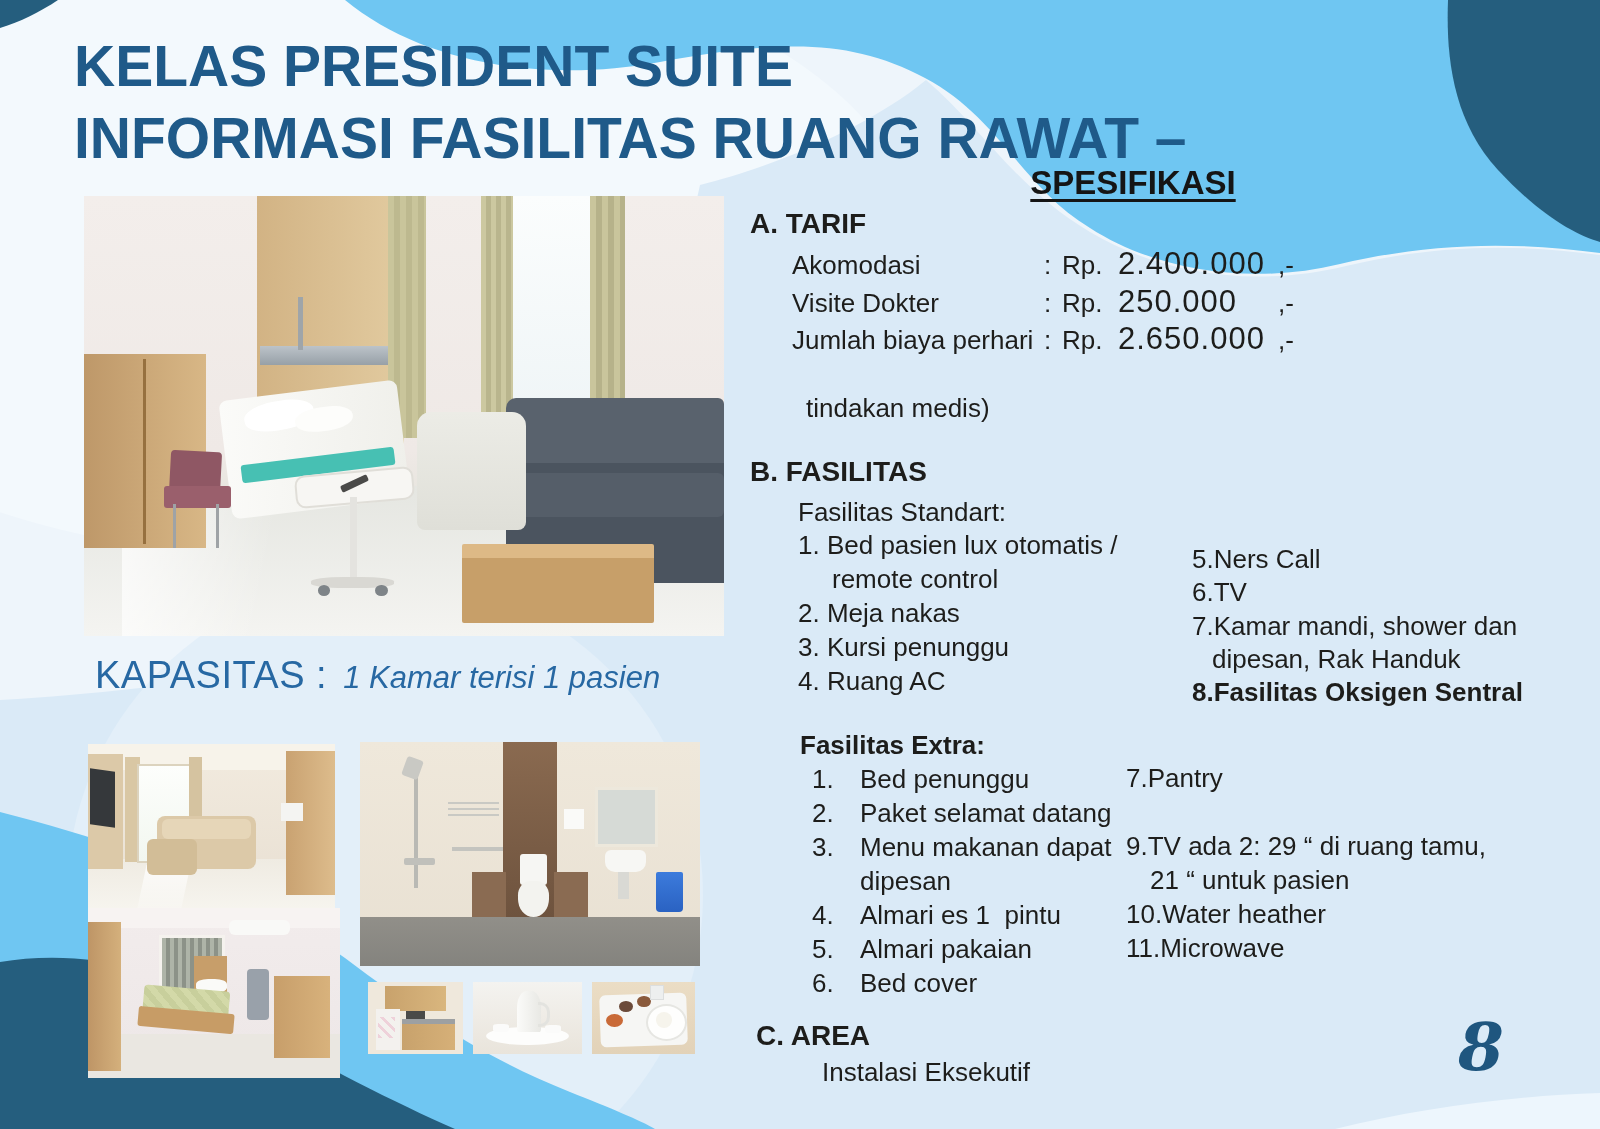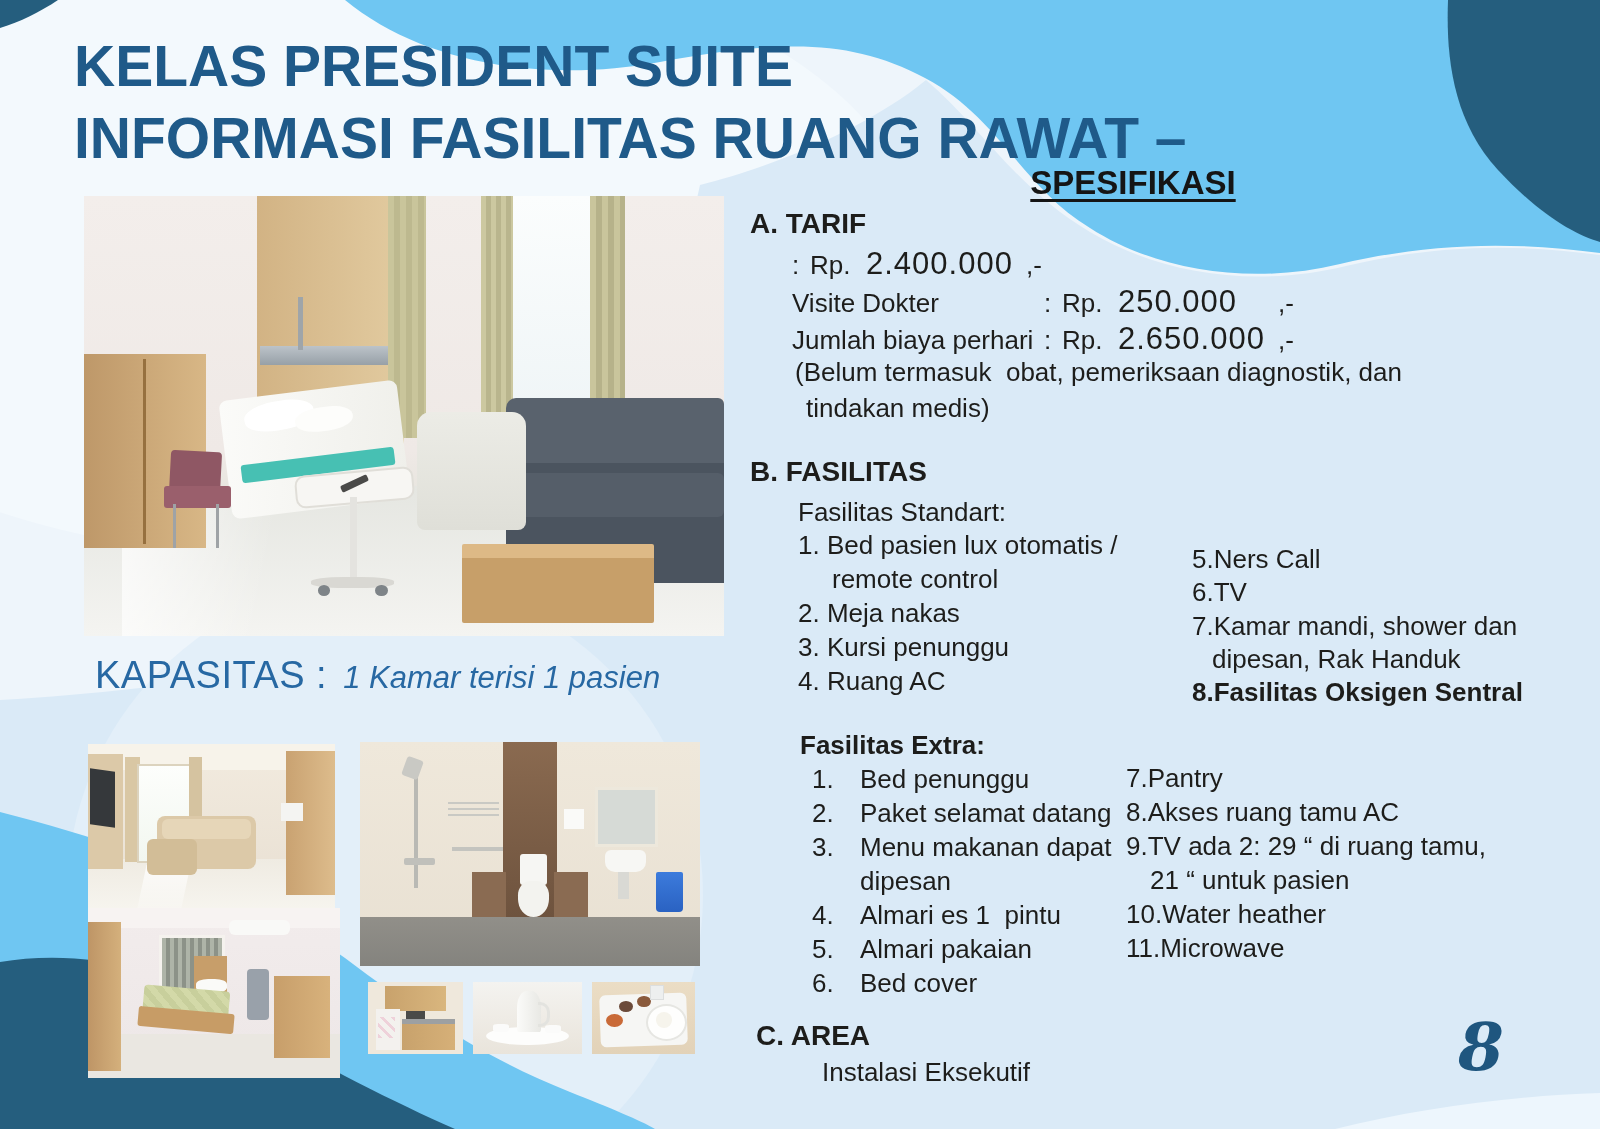--- a/index.html
+++ b/index.html
@@ -170,41 +170,41 @@
     <i style="left:26%;top:26%;width:14%;height:16%;background:#6B4A3A;border-radius:50%;"></i>
     <i style="left:44%;top:20%;width:13%;height:15%;background:#8A5A3C;border-radius:50%;"></i>
     <i style="left:56%;top:4%;width:12%;height:18%;background:#EDEFEF;border:1px solid #DCDEDE;"></i>
   </div>
 
   <div class="spes">SPESIFIKASI</div>
 
   <div class="t hd" style="left:750px;top:208px;">A. TARIF</div>
 
   <div class="trow" style="top:246px;">
+    <span class="lab">Akomodasi</span>
     <span class="col">:</span>
     <span class="cur">Rp.</span>
     <span class="amt">2.400.000</span>
     <span class="suf">,-</span>
   </div>
   <div class="trow" style="top:284px;">
     <span class="lab">Visite Dokter</span>
     <span class="col">:</span>
     <span class="cur">Rp.</span>
     <span class="amt">250.000</span>
     <span class="suf">,-</span>
   </div>
   <div class="trow" style="top:321px;">
     <span class="lab">Jumlah biaya perhari</span>
     <span class="col">:</span>
     <span class="cur">Rp.</span>
     <span class="amt">2.650.000</span>
     <span class="suf">,-</span>
   </div>
 
-  <div class="t" style="left:795px;top:358px;width:650px;">(Belum termasuk  obat, pemeriksaan diagnostik, dan</div>
   <div class="t" style="left:806px;top:394px;">tindakan medis)</div>
 
   <div class="t hd" style="left:750px;top:456px;">B. FASILITAS</div>
   <div class="t" style="left:798px;top:498px;">Fasilitas Standart:</div>
 
   <div class="t" style="left:798px;top:531px;">1. Bed pasien lux otomatis /</div>
   <div class="t" style="left:832px;top:565px;">remote control</div>
   <div class="t" style="left:798px;top:599px;">2. Meja nakas</div>
   <div class="t" style="left:798px;top:633px;">3. Kursi penunggu</div>
   <div class="t" style="left:798px;top:667px;">4. Ruang AC</div>
@@ -240,21 +240,20 @@
   <div class="erow" style="top:934px;">
     <span class="num">5.</span>
     <span class="txt">Almari pakaian</span>
   </div>
   <div class="erow" style="top:968px;">
     <span class="num">6.</span>
     <span class="txt">Bed cover</span>
   </div>
 
   <div class="t" style="left:1126px;top:764px;">7.Pantry</div>
-  <div class="t" style="left:1126px;top:798px;">8.Akses ruang tamu AC</div>
   <div class="t" style="left:1126px;top:832px;">9.TV ada 2: 29 “ di ruang tamu,</div>
   <div class="t" style="left:1150px;top:866px;">21 “ untuk pasien</div>
   <div class="t" style="left:1126px;top:900px;">10.Water heather</div>
   <div class="t" style="left:1126px;top:934px;">11.Microwave</div>
 
   <div class="t hd" style="left:756px;top:1020px;">C. AREA</div>
   <div class="t" style="left:822px;top:1058px;">Instalasi Eksekutif</div>
 
   <div class="pagenum">8</div>
 

